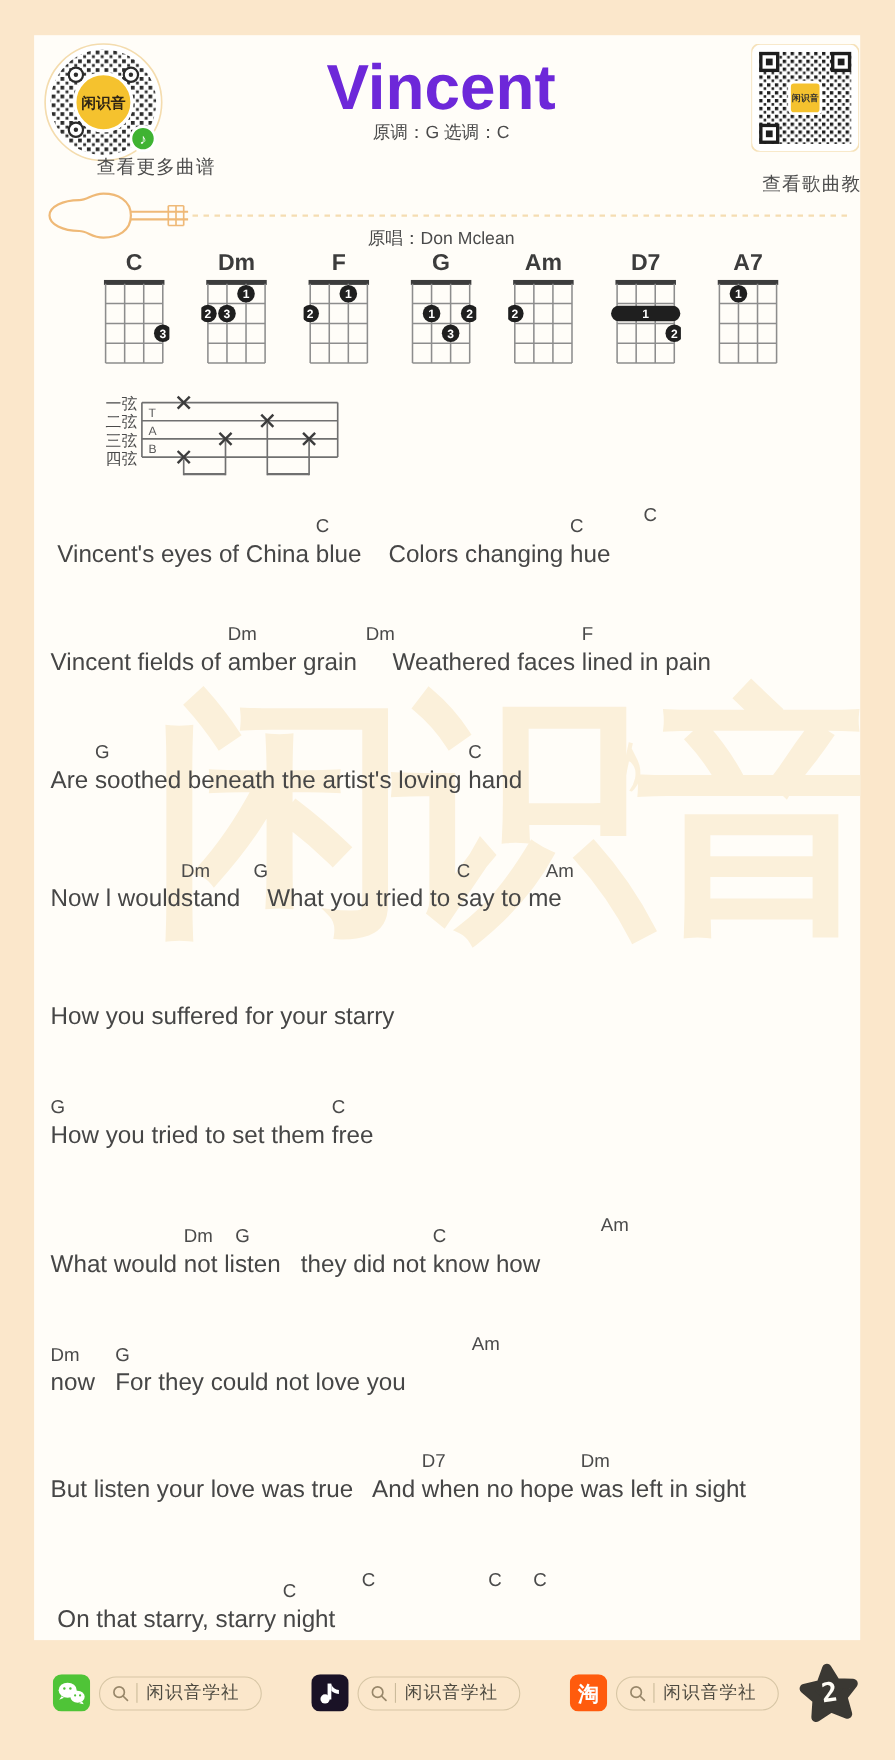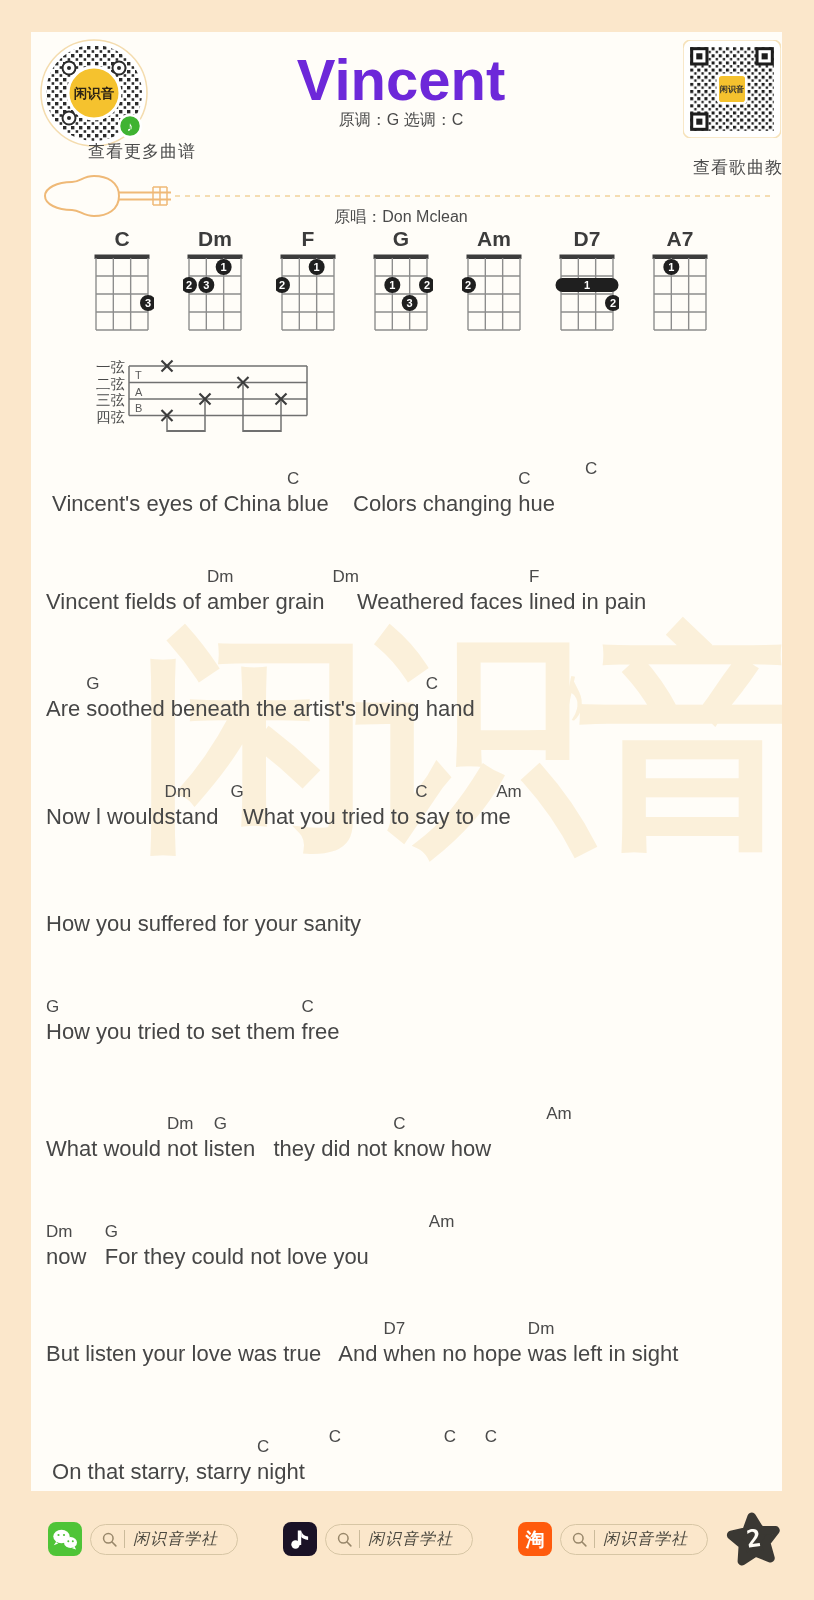--- a/index.html
+++ b/index.html
@@ -31,21 +31,21 @@
   .lyrics{position:absolute;left:15px;top:425px;width:724px;z-index:1;}
   .line{position:relative;height:54px;padding-top:24px;margin-bottom:29.5px;
     font-size:22px;color:#464646;white-space:pre;}
   .seg{display:inline-block;position:relative;white-space:pre;min-height:30px;}
   .seg.empty{min-width:15px;}
   .ch{position:absolute;top:-22px;left:0;font-size:17px;color:#4a4a4a;}
   
   .social{position:absolute;top:1522px;display:flex;align-items:center;gap:8px;}
   .s1{left:48px;} .s2{left:283px;} .s3{left:518px;}
   .pill{display:flex;align-items:center;height:31px;width:148px;border:1.5px solid #d7c6a5;
-    border-radius:17px;padding:0 10px;box-sizing:border-box;font-style:italic;}
+    border-radius:17px;padding:0 10px;box-sizing:border-box;}
   .pill .div{width:1px;height:18px;background:#cbbb9b;margin:0 8px 0 6px;}
   .pill .lbl{font-size:16px;color:#4d4a40;letter-spacing:1px;}
   .star-logo{position:absolute;left:725px;top:1510px;}
 </style>
 </head>
 <body>
 
 <div class="page">
   <div class="card">
 
@@ -270,21 +270,21 @@
         </svg></div>
 
     <div class="watermark">闲识音</div>
     <div class="wm-note">♪</div>
 
     <div class="lyrics" id="lyricsBox">
         <div class="line"><span class="seg"> Vincent's eyes of China </span><span class="seg"><span class="ch">C</span>blue</span><span class="seg">    Colors changing </span><span class="seg"><span class="ch">C</span>hue</span><span class="seg empty" style="margin-left: 30px;"><span class="ch">C</span></span></div>
         <div class="line"><span class="seg">Vincent fields of </span><span class="seg"><span class="ch">Dm</span>amber grain</span><span class="seg" style="margin-left: 8px;"><span class="ch">Dm</span>    </span><span class="seg">Weathered faces </span><span class="seg"><span class="ch">F</span>lined in pain</span></div>
         <div class="line"><span class="seg">Are </span><span class="seg"><span class="ch">G</span>soothed beneath the artist's loving </span><span class="seg"><span class="ch">C</span>hand</span></div>
         <div class="line"><span class="seg">Now l would</span><span class="seg"><span class="ch">Dm</span>stand</span><span class="seg"><span class="ch" style="left: 12px;">G</span>    What you tried to </span><span class="seg"><span class="ch">C</span>say to </span><span class="seg"><span class="ch" style="left: 16px;">Am</span>me</span></div>
-        <div class="line"><span class="seg">How you suffered for your sanity</span></div>
+        <div class="line"><span class="seg">How you suffered for your starry</span></div>
         <div class="line"><span class="seg"><span class="ch">G</span>How you tried to set them </span><span class="seg"><span class="ch">C</span>free</span></div>
         <div class="line"><span class="seg">What would </span><span class="seg"><span class="ch">Dm</span>not </span><span class="seg"><span class="ch" style="left: 10px;">G</span>listen   they did not </span><span class="seg"><span class="ch">C</span>know how</span><span class="seg empty" style="margin-left: 55px;"><span class="ch">Am</span></span></div>
         <div class="line"><span class="seg"><span class="ch">Dm</span>now   </span><span class="seg"><span class="ch">G</span>For they could not love you</span><span class="seg empty" style="margin-left: 60px;"><span class="ch">Am</span></span></div>
         <div class="line"><span class="seg">But listen your love was true   And </span><span class="seg"><span class="ch">D7</span>when no hope </span><span class="seg"><span class="ch">Dm</span>was left in sight</span></div>
         <div class="line"><span class="seg"> On that starry, starry </span><span class="seg"><span class="ch">C</span>night</span><span class="seg empty" style="margin-left: 24px;"><span class="ch">C</span></span><span class="seg empty" style="margin-left: 100px;"><span class="ch">C</span></span><span class="seg empty" style="margin-left: 26px;"><span class="ch">C</span></span></div>
       </div>
   </div>
 
   <div id="footerBox">
       <div class="social s1">

